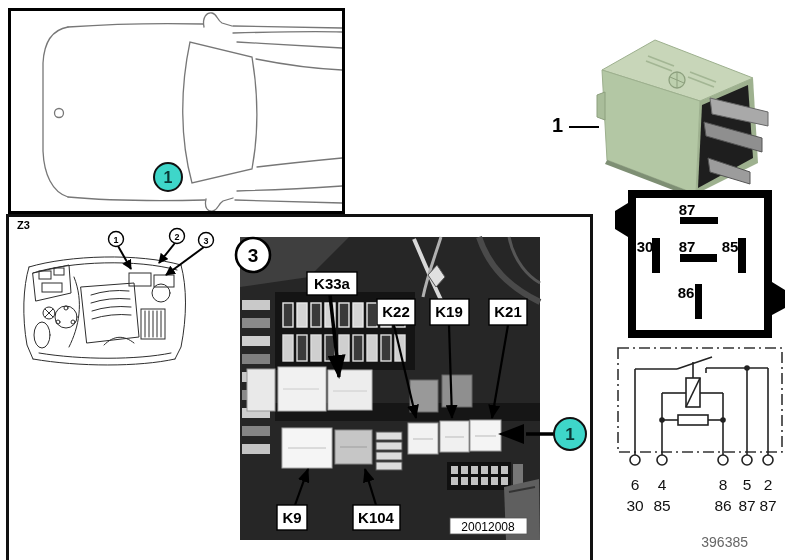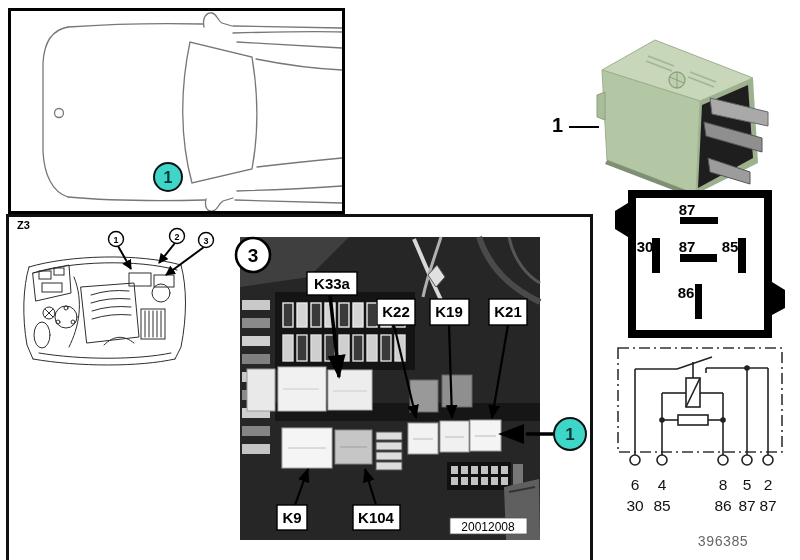--- a/index.html
+++ b/index.html
@@ -5,21 +5,21 @@
   html,body{margin:0;padding:0;background:#fff;}
   body{width:800px;height:560px;position:relative;font-family:"Liberation Sans",sans-serif;overflow:hidden;}
   .panel{position:absolute;background:#fff;box-sizing:border-box;}
   #panel-car{left:8px;top:8px;width:337px;height:206px;border:3px solid #000;}
   #panel-z3{left:6px;top:214px;width:587px;height:376px;border:3px solid #111;}
   #z3-label{position:absolute;left:8px;top:2px;font-size:11px;font-weight:bold;color:#000;}
   svg{display:block;}
   .abs{position:absolute;}
   #relay-callout-label{position:absolute;left:552px;top:114px;font-size:20px;font-weight:bold;color:#000;}
   #relay-callout-line{position:absolute;left:569px;top:126px;width:30px;height:0;border-top:2.5px solid #000;}
-  #doc-number{position:absolute;left:670px;top:534px;width:78px;text-align:right;font-size:14px;color:#666;font-family:Liberation Mono, monospace;}
+  #doc-number{position:absolute;left:670px;top:534px;width:78px;text-align:right;font-size:14px;color:#666;}
   text{font-family:"Liberation Sans",sans-serif;}
   .klabel-text{font-weight:bold;}
 </style>
 </head>
 <body>
 
 <div class="panel" id="panel-car">
   <svg width="331" height="200" viewBox="0 0 331 200">
     <g fill="none" stroke="#777" stroke-width="1.3" stroke-linecap="round">
       <path d="M57,16 C100,13 150,12 192,13"></path>

